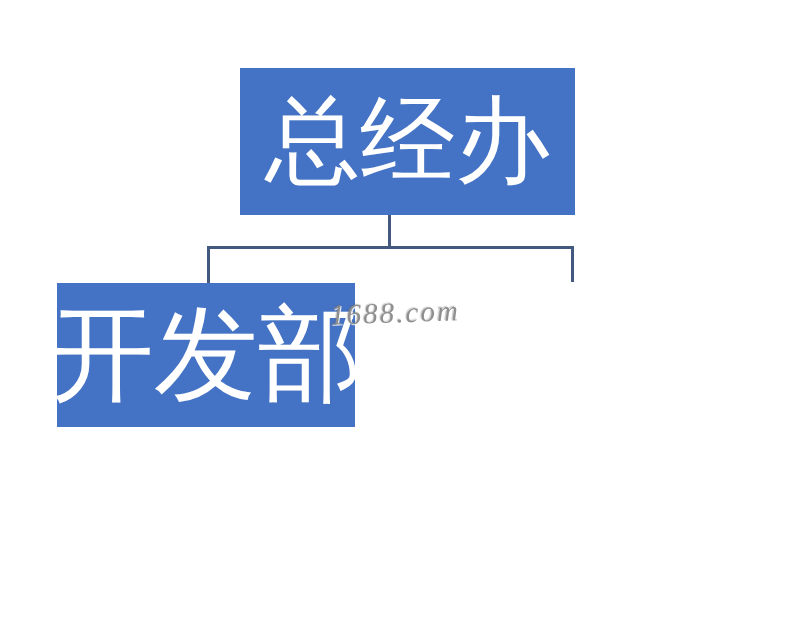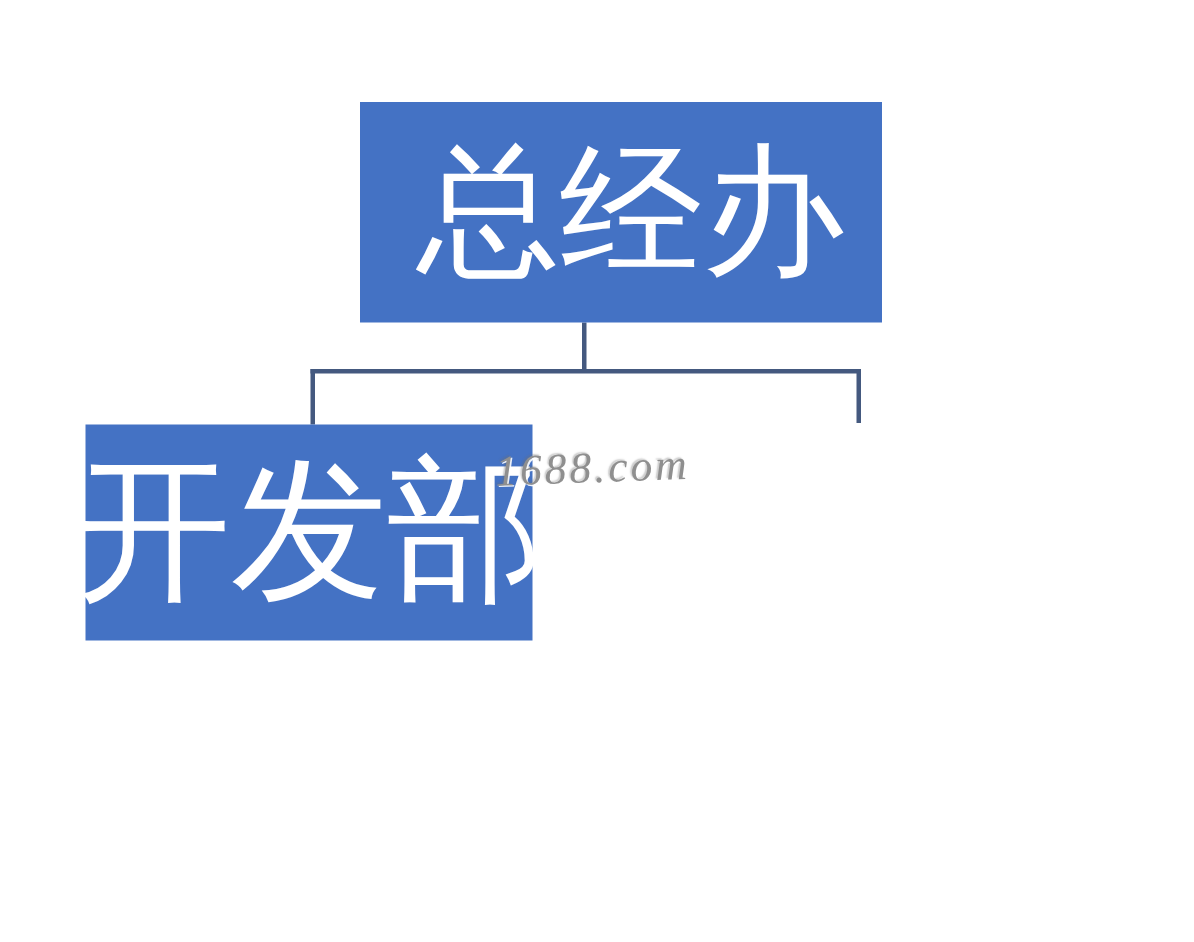--- a/index.html
+++ b/index.html
@@ -29,21 +29,20 @@
   .node .node-label {
     display: block;
     line-height: 1;
   }
   .node-root {
     left: 240px;
     top: 68px;
     width: 335px;
     height: 147px;
     font-size: 95px;
-    padding-left: 13px;
   }
   .node-child-left {
     left: 57px;
     top: 283px;
     width: 298px;
     height: 144px;
     font-size: 104px;
   }
   .node-child-right {
     left: 423px;

